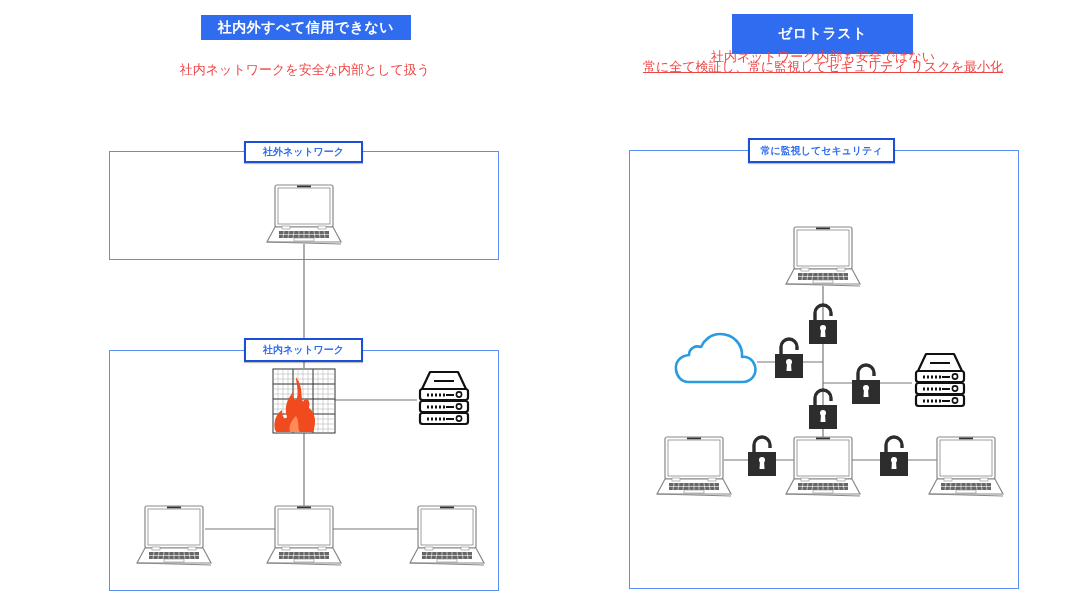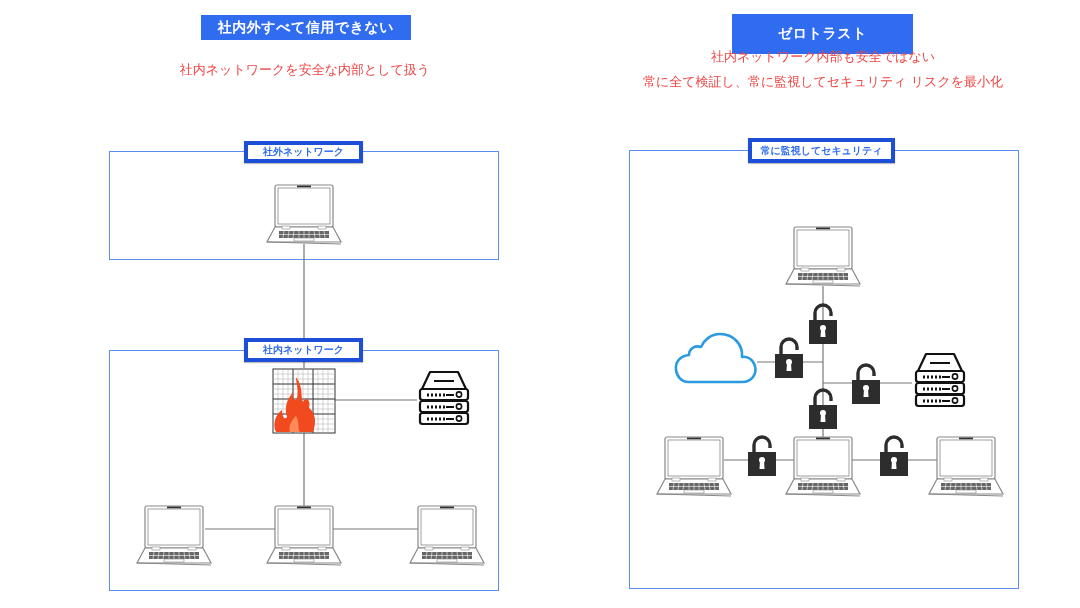--- a/index.html
+++ b/index.html
@@ -1,34 +1,34 @@
 <!DOCTYPE html>
 <html><head>
 <meta charset="utf-8">
 <style>
   html,body{margin:0;padding:0;background:#ffffff;}
   body{width:1080px;height:608px;position:relative;overflow:hidden;font-family:"DejaVu Sans","Liberation Sans",sans-serif;}
   .badge{position:absolute;background:#2f6cf0;color:#fff;font-weight:bold;font-size:14px;display:flex;align-items:center;justify-content:center;letter-spacing:0.5px;}
   .sub{position:absolute;color:#ef4444;font-size:13px;text-align:center;line-height:25px;white-space:nowrap;}
   .zone{position:absolute;border:1.5px solid #5b8ef0;box-sizing:border-box;}
-  .zlabel{position:absolute;background:#fff;border:4px solid #1d4ed8;box-shadow:0 1px 1px rgba(0,0,0,0.25);color:#2f6cf0;font-weight:bold;font-size:10px;display:flex;align-items:center;justify-content:center;box-sizing:border-box;white-space:nowrap;}
+  .zlabel{position:absolute;background:#fff;border:2px solid #1d4ed8;box-shadow:0 1px 1px rgba(0,0,0,0.25);color:#2f6cf0;font-weight:bold;font-size:10px;display:flex;align-items:center;justify-content:center;box-sizing:border-box;white-space:nowrap;}
   svg.diagram{position:absolute;left:0;top:0;}
 </style>
 </head>
 <body>
 
 <div class="badge" style="left:201px;top:15px;width:210px;height:25px;">社内外すべて信用できない</div>
 <div class="sub" style="left:105px;top:57px;width:400px;">社内ネットワークを安全な内部として扱う</div>
 
 <div class="zone" style="left:109px;top:151px;width:390px;height:109px;"></div>
 <div class="zone" style="left:109px;top:350px;width:390px;height:241px;"></div>
 
 <div class="badge" style="left:732px;top:14px;width:181px;height:40px;">ゼロトラスト</div>
 <div class="sub" style="left:600px;top:44px;width:446px;">社内ネットワーク内部も安全ではない</div>
-<div class="sub" style="left:600px;top:69px;width:446px;">常に全て検証し、常に監視してセキュリティ リスクを最小化</div>
+<div class="sub" style="left:600px;top:54px;width:446px;text-decoration:underline;">常に全て検証し、常に監視してセキュリティ リスクを最小化</div>
 
 <div class="zone" style="left:629px;top:150px;width:390px;height:439px;"></div>
 
 <svg class="diagram" width="1080" height="608" viewBox="0 0 1080 608">
   <defs>
     <g id="laptop">
       <rect x="-29" y="0" width="58" height="42" rx="2" fill="#fff" stroke="#888" stroke-width="1.2"></rect>
       <rect x="-26" y="3" width="52" height="36" fill="#fff" stroke="#888" stroke-width="0.8"></rect>
       <rect x="-7" y="0.5" width="14" height="1.8" fill="#333"></rect>
       <path d="M-29 42 L-37 57 L37 57 L29 42 Z" fill="#fff" stroke="#888" stroke-width="1.2"></path>

